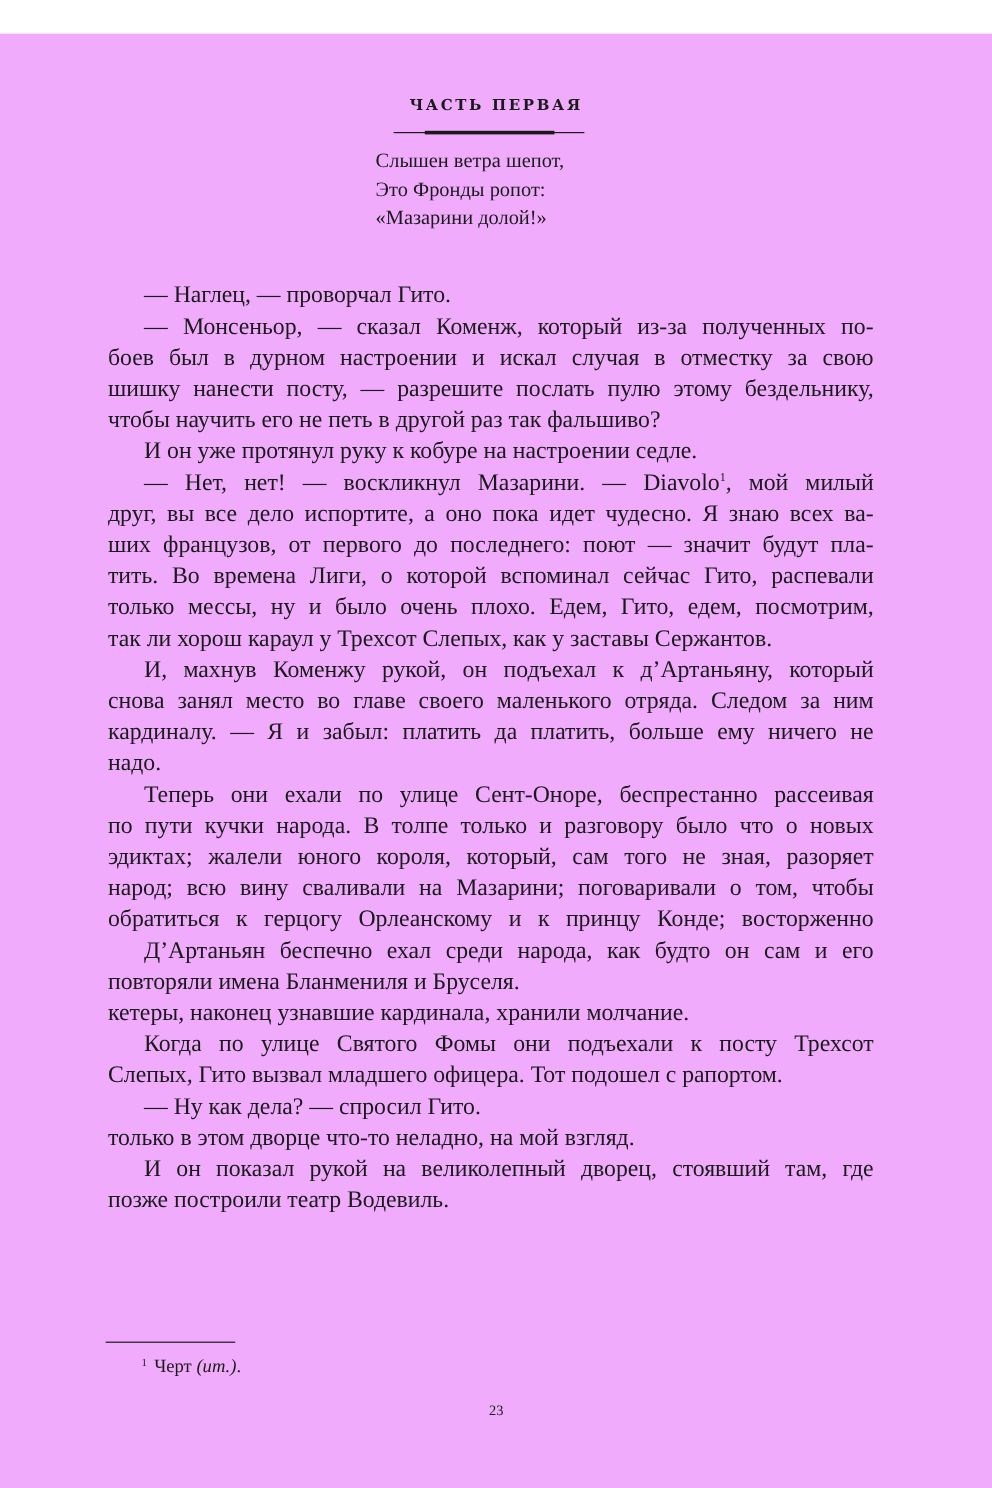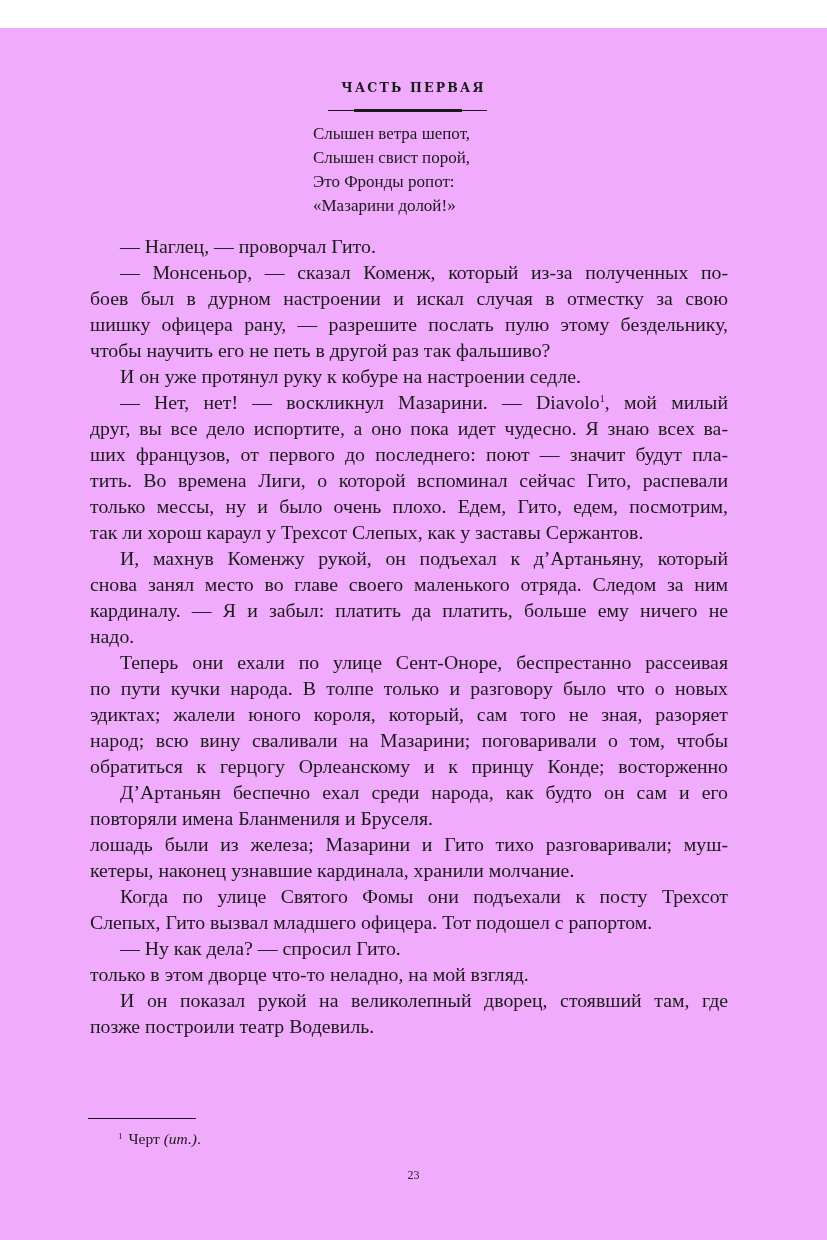--- a/index.html
+++ b/index.html
@@ -41,50 +41,48 @@
 </head>
 <body>
 
 <div class="page">
   <div class="running-head">ЧАСТЬ ПЕРВАЯ</div>
   <div class="rule-thin"></div>
   <div class="rule-thick"></div>
 
   <div class="verse">
     <div>Слышен ветра шепот,</div>
-    <div>Слышен свист порой,</div>
     <div>Это Фронды ропот:</div>
     <div>«Мазарини долой!»</div>
   </div>
 
   <div class="body" id="body-text">
       <span class="line indent last"><span>— Наглец, — проворчал Гито.</span></span>
       <span class="line indent"><span>— Монсеньор, — сказал Коменж, который из-за полученных по-</span></span>
       <span class="line"><span>боев был в дурном настроении и искал случая в отместку за свою</span></span>
-      <span class="line"><span>шишку офицера рану, — разрешите послать пулю этому бездельнику,</span></span>
+      <span class="line"><span>шишку нанести посту, — разрешите послать пулю этому бездельнику,</span></span>
       <span class="line last"><span>чтобы научить его не петь в другой раз так фальшиво?</span></span>
       <span class="line indent last"><span>И он уже протянул руку к кобуре на настроении седле.</span></span>
       <span class="line indent"><span>— Нет, нет! — воскликнул Мазарини. — Diavolo</span><sup class="fnref">1</sup><span>, мой милый</span></span>
       <span class="line"><span>друг, вы все дело испортите, а оно пока идет чудесно. Я знаю всех ва-</span></span>
       <span class="line"><span>ших французов, от первого до последнего: поют — значит будут пла-</span></span>
       <span class="line"><span>тить. Во времена Лиги, о которой вспоминал сейчас Гито, распевали</span></span>
       <span class="line"><span>только мессы, ну и было очень плохо. Едем, Гито, едем, посмотрим,</span></span>
       <span class="line last"><span>так ли хорош караул у Трехсот Слепых, как у заставы Сержантов.</span></span>
       <span class="line indent"><span>И, махнув Коменжу рукой, он подъехал к д’Артаньяну, который</span></span>
       <span class="line"><span>снова занял место во главе своего маленького отряда. Следом за ним</span></span>
       <span class="line"><span>кардиналу. — Я и забыл: платить да платить, больше ему ничего не</span></span>
       <span class="line last"><span>надо.</span></span>
       <span class="line indent"><span>Теперь они ехали по улице Сент-Оноре, беспрестанно рассеивая</span></span>
       <span class="line"><span>по пути кучки народа. В толпе только и разговору было что о новых</span></span>
       <span class="line"><span>эдиктах; жалели юного короля, который, сам того не зная, разоряет</span></span>
       <span class="line"><span>народ; всю вину сваливали на Мазарини; поговаривали о том, чтобы</span></span>
       <span class="line"><span>обратиться к герцогу Орлеанскому и к принцу Конде; восторженно</span></span>
       <span class="line indent"><span>Д’Артаньян беспечно ехал среди народа, как будто он сам и его</span></span>
       <span class="line last"><span>повторяли имена Бланмениля и Бруселя.</span></span>
-      <span class="line"><span>лошадь были из железа; Мазарини и Гито тихо разговаривали; муш-</span></span>
       <span class="line last"><span>кетеры, наконец узнавшие кардинала, хранили молчание.</span></span>
       <span class="line indent"><span>Когда по улице Святого Фомы они подъехали к посту Трехсот</span></span>
       <span class="line last"><span>Слепых, Гито вызвал младшего офицера. Тот подошел с рапортом.</span></span>
       <span class="line indent last"><span>— Ну как дела? — спросил Гито.</span></span>
       <span class="line last"><span>только в этом дворце что-то неладно, на мой взгляд.</span></span>
       <span class="line indent"><span>И он показал рукой на великолепный дворец, стоявший там, где</span></span>
       <span class="line last"><span>позже построили театр Водевиль.</span></span>
     </div>
 
   <div class="fn-rule"></div>

